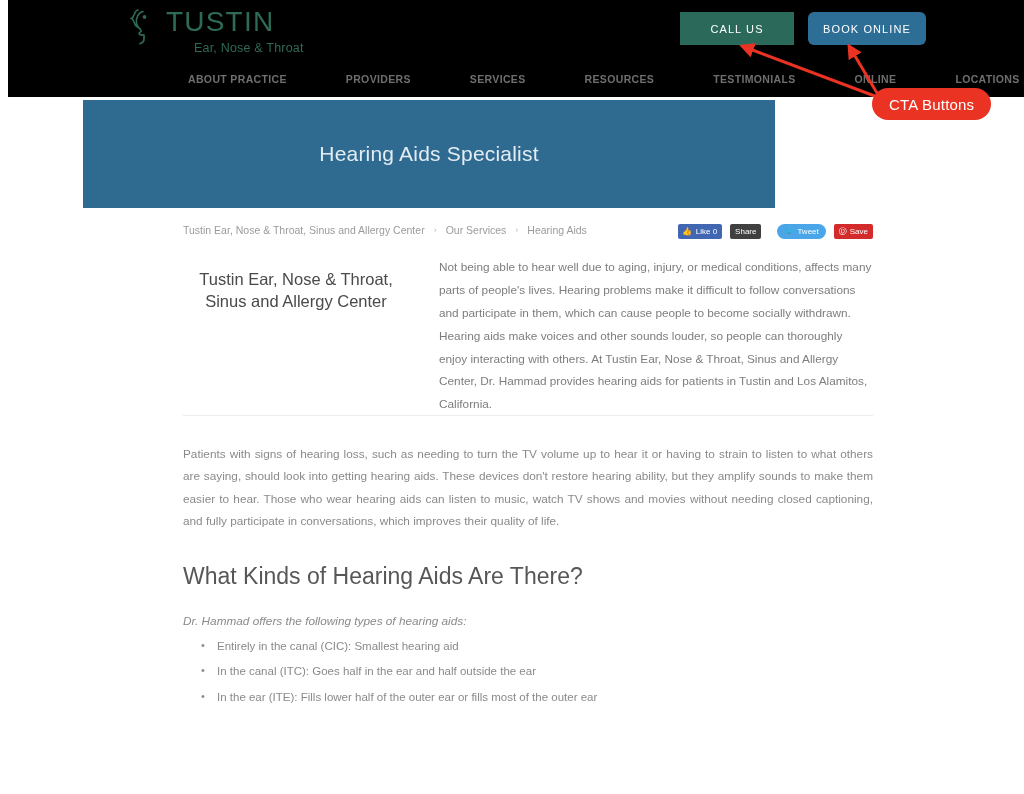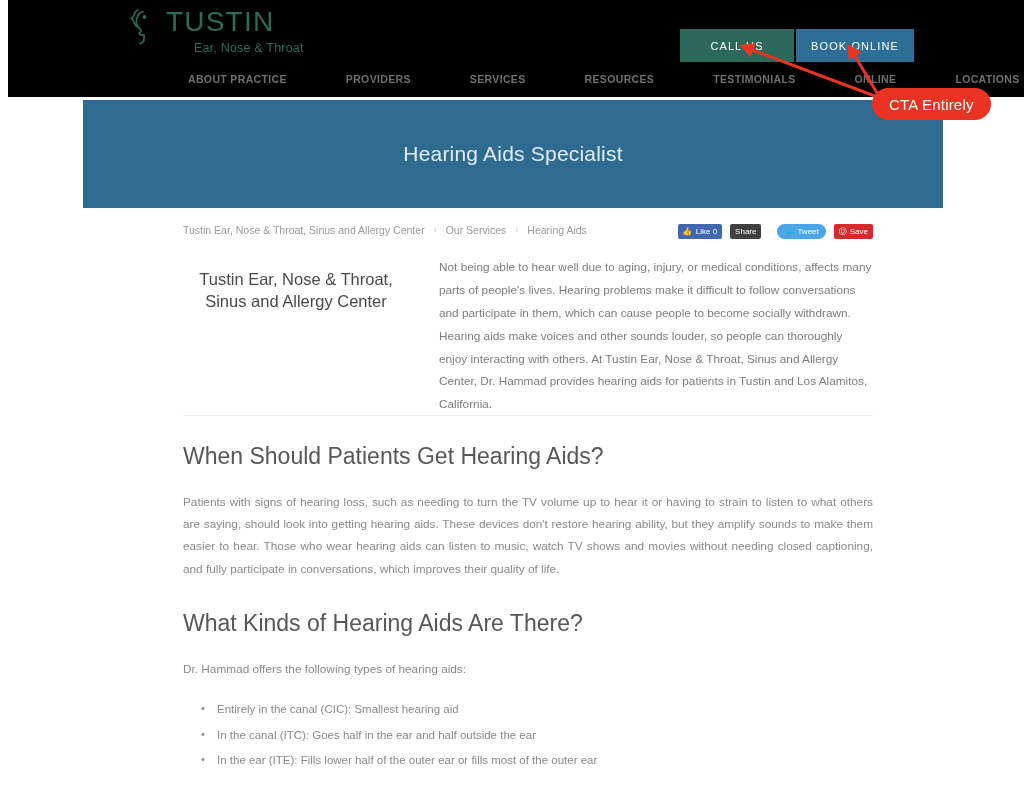--- a/index.html
+++ b/index.html
@@ -74,45 +74,44 @@
     white-space: nowrap;
     line-height: 14px;
     margin-left: 40px;
   }
 
   .cta-group {
     position: absolute;
     top: 12px;
     left: 672px;
     display: flex;
-    gap: 2px;
-    margin-top: 17px;
+    gap: 14px;
   }
   .cta-btn {
     height: 33px;
     display: flex;
     align-items: center;
     justify-content: center;
     color: #ffffff;
     font-size: 11px;
     letter-spacing: 1.1px;
     font-weight: 400;
     cursor: pointer;
     border: none;
     font-family: "Liberation Sans", sans-serif;
   }
   .cta-call { width: 114px; background: #2b6a5b; }
-  .cta-book { width: 118px; background: #2d6e96; }
+  .cta-book { width: 118px; background: #2d6e96; border-radius: 6px; }
 
   
   .hero {
     position: absolute;
     left: 83px;
     top: 100px;
-    width: 860px;
+    width: 692px;
     height: 108px;
     background: #2f6a91;
     display: flex;
     align-items: center;
     justify-content: center;
   }
   .hero-title {
     color: #e3ecf2;
     font-size: 21px;
     font-weight: 400;
@@ -237,21 +236,22 @@
     font-size: 11.8px;
     line-height: 1.9;
     color: #8a8a8a;
     text-align: justify;
     margin-bottom: 30px;
   }
   .lead-p {
     font-size: 11.8px;
     line-height: 1.9;
     color: #8a8a8a;
-    margin-bottom: 24px;
+    margin-bottom: 8px;
+    font-style: italic;
   }
   .bullets {
     list-style: none;
     padding-left: 18px;
   }
   .bullets li {
     font-size: 11.5px;
     color: #8a8a8a;
     line-height: 1.0;
     padding: 0 0 0 16px;
@@ -363,21 +363,20 @@
       </div>
       <div class="col-right">
         <p class="intro-p">Not being able to hear well due to aging, injury, or medical conditions, affects many parts of people's lives. Hearing problems make it difficult to follow conversations and participate in them, which can cause people to become socially withdrawn. Hearing aids make voices and other sounds louder, so people can thoroughly enjoy interacting with others. At Tustin Ear, Nose &amp; Throat, Sinus and Allergy Center, Dr. Hammad provides hearing aids for patients in Tustin and Los Alamitos, California.</p>
       </div>
     </div>
 
     <div class="divider"></div>
 
     <div class="qa">
 
-      <div class="h3">When Should Patients Get Hearing Aids?</div>
       <p class="body-p">Patients with signs of hearing loss, such as needing to turn the TV volume up to hear it or having to strain to listen to what others are saying, should look into getting hearing aids. These devices don't restore hearing ability, but they amplify sounds to make them easier to hear. Those who wear hearing aids can listen to music, watch TV shows and movies without needing closed captioning, and fully participate in conversations, which improves their quality of life.</p>
 
       <div class="h3">What Kinds of Hearing Aids Are There?</div>
       <p class="lead-p">Dr. Hammad offers the following types of hearing aids:</p>
       <ul class="bullets">
         <li>Entirely in the canal (CIC): Smallest hearing aid</li>
         <li>In the canal (ITC): Goes half in the ear and half outside the ear</li>
         <li>In the ear (ITE): Fills lower half of the outer ear or fills most of the outer ear</li>
 
       </ul>
@@ -387,15 +386,15 @@
   <svg class="anno-svg">
     <defs>
       <marker id="ah" markerWidth="5" markerHeight="5" refX="4" refY="2.5" orient="auto">
         <path d="M5,2.5 L0,0 L0,5 Z" fill="#ea3323"></path>
       </marker>
     </defs>
     <line x1="880" y1="98" x2="742" y2="46" stroke="#ea3323" stroke-width="3" marker-end="url(#ah)"></line>
     <line x1="880" y1="98" x2="849" y2="46" stroke="#ea3323" stroke-width="3" marker-end="url(#ah)"></line>
   </svg>
 
-  <div class="anno-label">CTA Entirely</div>
+  <div class="anno-label">CTA Buttons</div>
 
 </div>
 
 </body></html>

